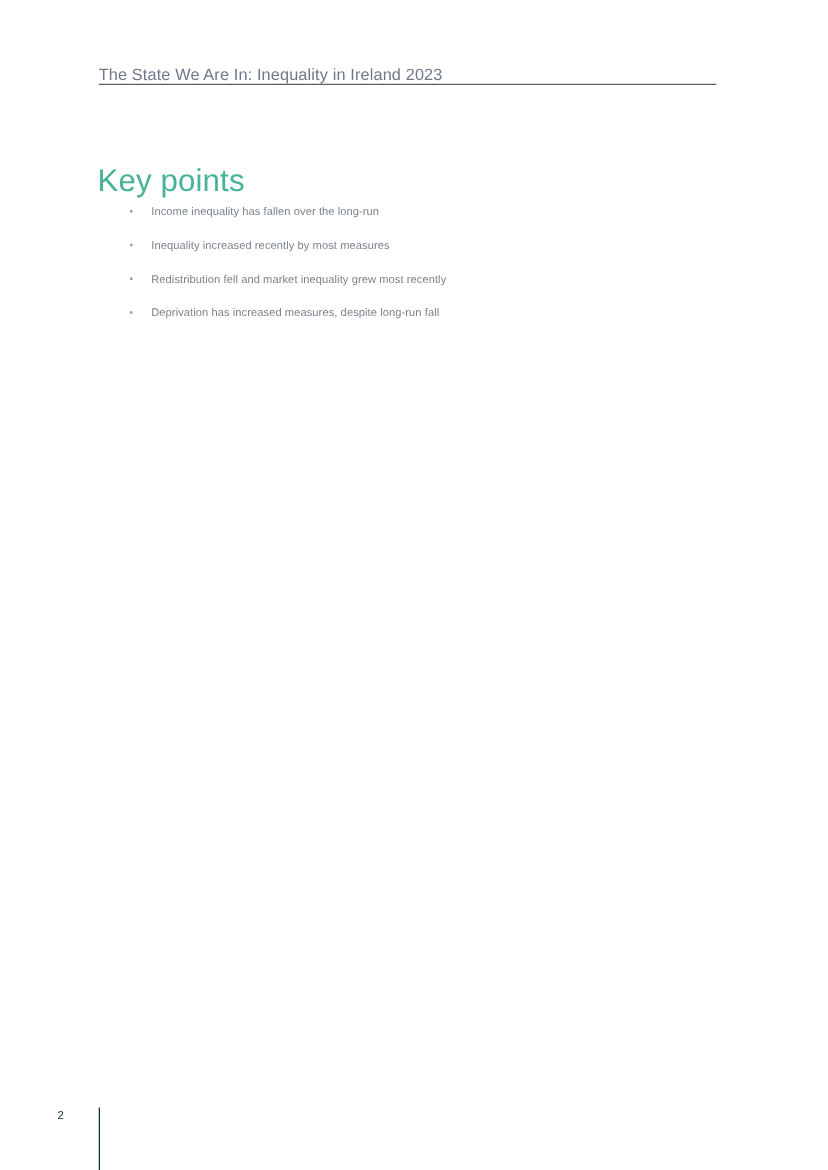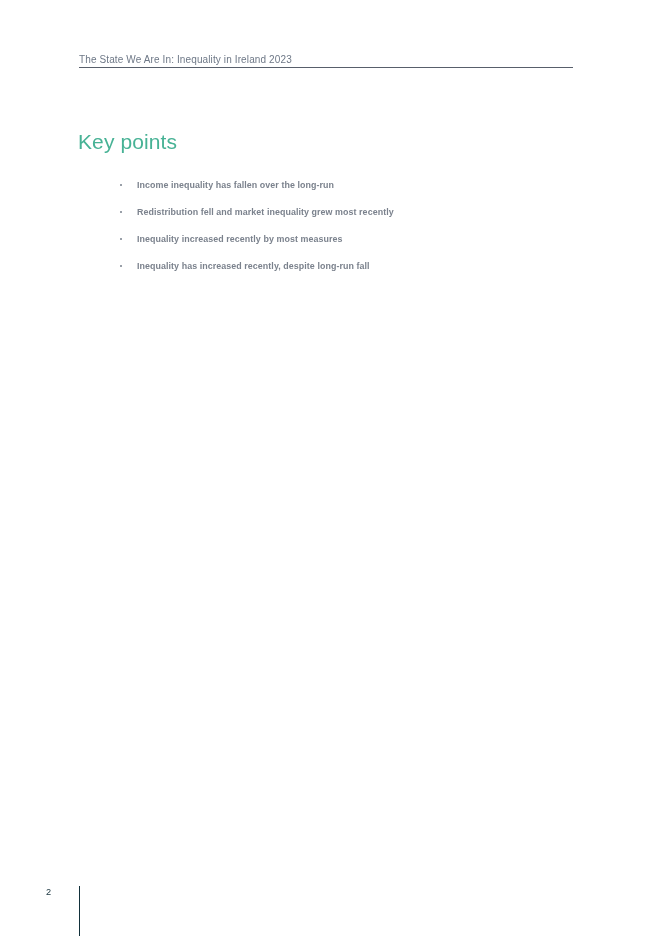--- a/index.html
+++ b/index.html
@@ -24,39 +24,39 @@
   }
 
   
   .doc-header {
     position: absolute;
     left: 79px;
     top: 54px;
     width: 494px;
   }
   .doc-header-text {
-    font-size: 10px;
+    font-size: 13px;
     letter-spacing: 0.12px;
     color: #6e7887;
     line-height: 12px;
     white-space: nowrap;
   }
   .doc-header-rule {
     margin-top: 1px;
     width: 494px;
     height: 1px;
     background: #585f6b;
   }
 
   
   .page-title {
     position: absolute;
     left: 78px;
     top: 112px;
-    font-size: 21px;
+    font-size: 25px;
     font-weight: 400;
     color: #47b295;
     letter-spacing: 0.1px;
     line-height: 32px;
   }
 
   
   .key-points {
     position: absolute;
     left: 104px;
@@ -113,35 +113,35 @@
 
 <div class="page">
 
   <div class="doc-header">
     <div class="doc-header-text">The State We Are In: Inequality in Ireland 2023</div>
     <div class="doc-header-rule"></div>
   </div>
 
   <h1 class="page-title">Key points</h1>
 
-  <ul class="key-points" id="key-points-list" style="list-style: none; margin: 16px; padding: 0px; font-weight: bold;">
+  <ul class="key-points" id="key-points-list" style="list-style: none; margin: 0px; padding: 0px;">
       <li class="key-point">
         <span class="bullet"></span>
         <span class="kp-text">Income inequality has fallen over the long-run</span>
+      </li>
+      <li class="key-point">
+        <span class="bullet"></span>
+        <span class="kp-text">Inequality increased recently by most measures</span>
       </li>
       <li class="key-point">
         <span class="bullet"></span>
         <span class="kp-text">Redistribution fell and market inequality grew most recently</span>
       </li>
       <li class="key-point">
         <span class="bullet"></span>
-        <span class="kp-text">Inequality increased recently by most measures</span>
-      </li>
-      <li class="key-point">
-        <span class="bullet"></span>
-        <span class="kp-text">Inequality has increased recently, despite long-run fall</span>
+        <span class="kp-text">Deprivation has increased measures, despite long-run fall</span>
       </li>
     </ul>
 
   <div class="footer-page-number">2</div>
   <div class="footer-rule"></div>
 
 </div>
 
 </body></html>

